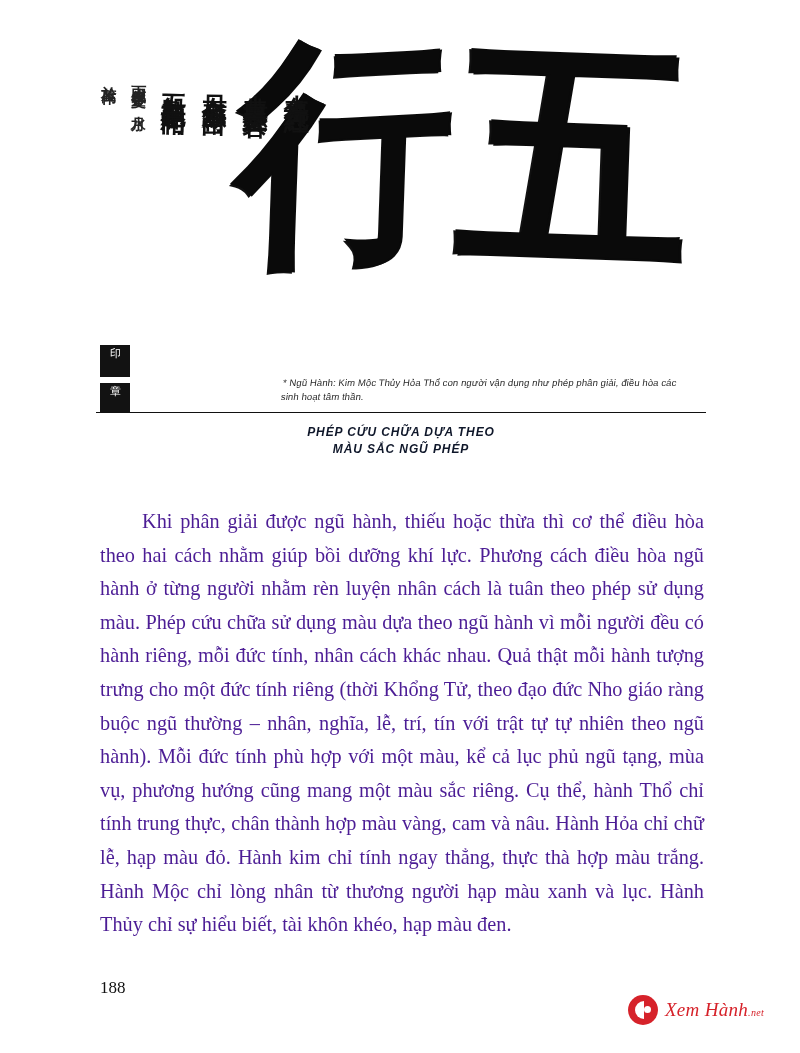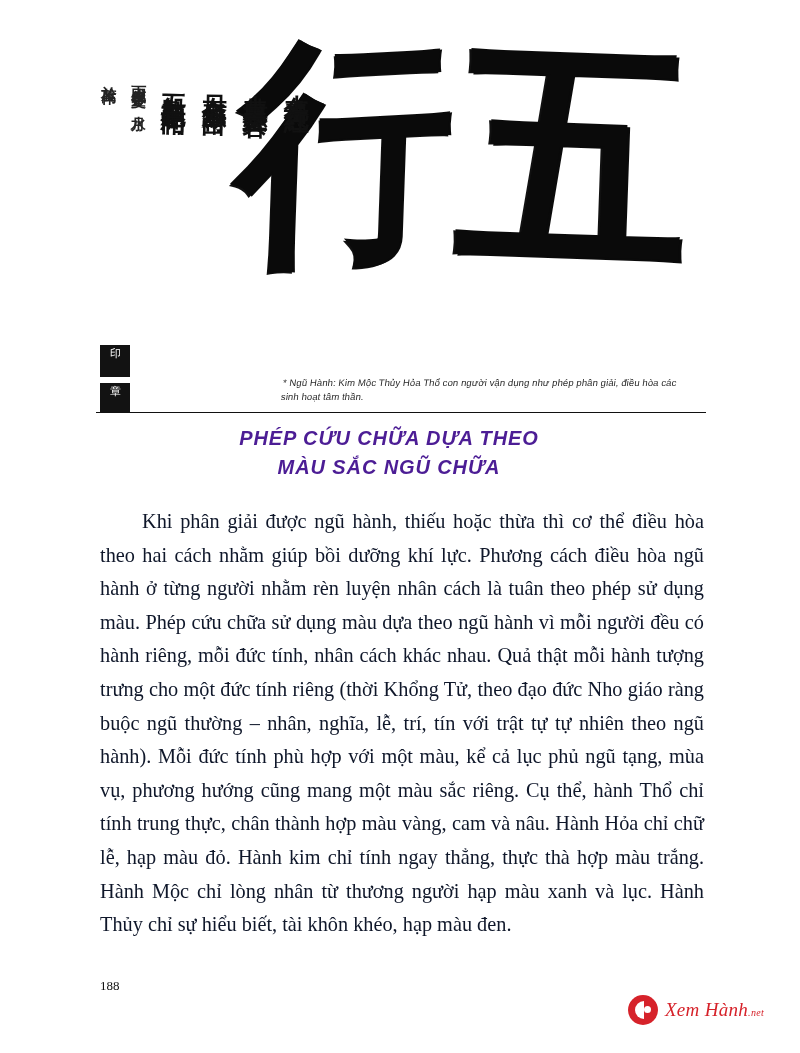--- a/index.html
+++ b/index.html
@@ -130,58 +130,58 @@
     left: 96px;
     top: 412px;
     width: 610px;
     height: 1px;
     background: #111;
   }
 
   
   .heading {
     position: absolute;
-    left: 84px;
+    left: 96px;
     top: 424px;
     width: 610px;
     text-align: center;
     font-family: "Liberation Sans", sans-serif;
     font-weight: 700;
     font-style: italic;
-    font-size: 20px;
+    font-size: 12px;
     line-height: 1.45;
     letter-spacing: .9px;
-    color: #4c1d95;
+    color: #0f172a;
   }
 
   
   .body-text {
     position: absolute;
     left: 100px;
     top: 505px;
     width: 604px;
     font-family: "Liberation Serif", serif;
     font-size: 20.3px;
     line-height: 33.6px;
     text-align: justify;
     text-justify: inter-word;
-    color: #0f172a;
+    color: #4c1d95;
   }
   .body-text p {
     margin: 0;
     text-indent: 42px;
   }
 
   
   .page-number {
     position: absolute;
     left: 100px;
     top: 978px;
     font-family: "Liberation Serif", serif;
-    font-size: 13px;
+    font-size: 17px;
     color: #111;
   }
 
   
   .watermark {
     position: absolute;
     right: 36px;
     bottom: 28px;
     display: flex;
     align-items: center;
@@ -251,21 +251,21 @@
       <div class="seal sq">章</div>
     </div>
 
     <div class="art-caption">* Ngũ Hành: Kim Mộc Thủy Hỏa Thổ con người vận dụng như phép phân giải, điều hòa các sinh hoạt tâm thần.</div>
   </div>
 
   <div class="art-rule"></div>
 
   <div class="heading">
     <div>PHÉP CỨU CHỮA DỰA THEO</div>
-    <div>MÀU SẮC NGŨ CHỮA</div>
+    <div>MÀU SẮC NGŨ PHÉP</div>
   </div>
 
   <div class="body-text">
     <p>Khi phân giải được ngũ hành, thiếu hoặc thừa thì cơ thể điều hòa theo hai cách nhằm giúp bồi dưỡng khí lực. Phương cách điều hòa ngũ hành ở từng người nhằm rèn luyện nhân cách là tuân theo phép sử dụng màu. Phép cứu chữa sử dụng màu dựa theo ngũ hành vì mỗi người đều có hành riêng, mỗi đức tính, nhân cách khác nhau. Quả thật mỗi hành tượng trưng cho một đức tính riêng (thời Khổng Tử, theo đạo đức Nho giáo ràng buộc ngũ thường – nhân, nghĩa, lễ, trí, tín với trật tự tự nhiên theo ngũ hành). Mỗi đức tính phù hợp với một màu, kể cả lục phủ ngũ tạng, mùa vụ, phương hướng cũng mang một màu sắc riêng. Cụ thể, hành Thổ chỉ tính trung thực, chân thành hợp màu vàng, cam và nâu. Hành Hỏa chỉ chữ lễ, hạp màu đỏ. Hành kim chỉ tính ngay thẳng, thực thà hợp màu trắng. Hành Mộc chỉ lòng nhân từ thương người hạp màu xanh và lục. Hành Thủy chỉ sự hiểu biết, tài khôn khéo, hạp màu đen.</p>
   </div>
 
   <div class="page-number">188</div>
 
   <div class="watermark">
     <div class="wm-mark"></div>

